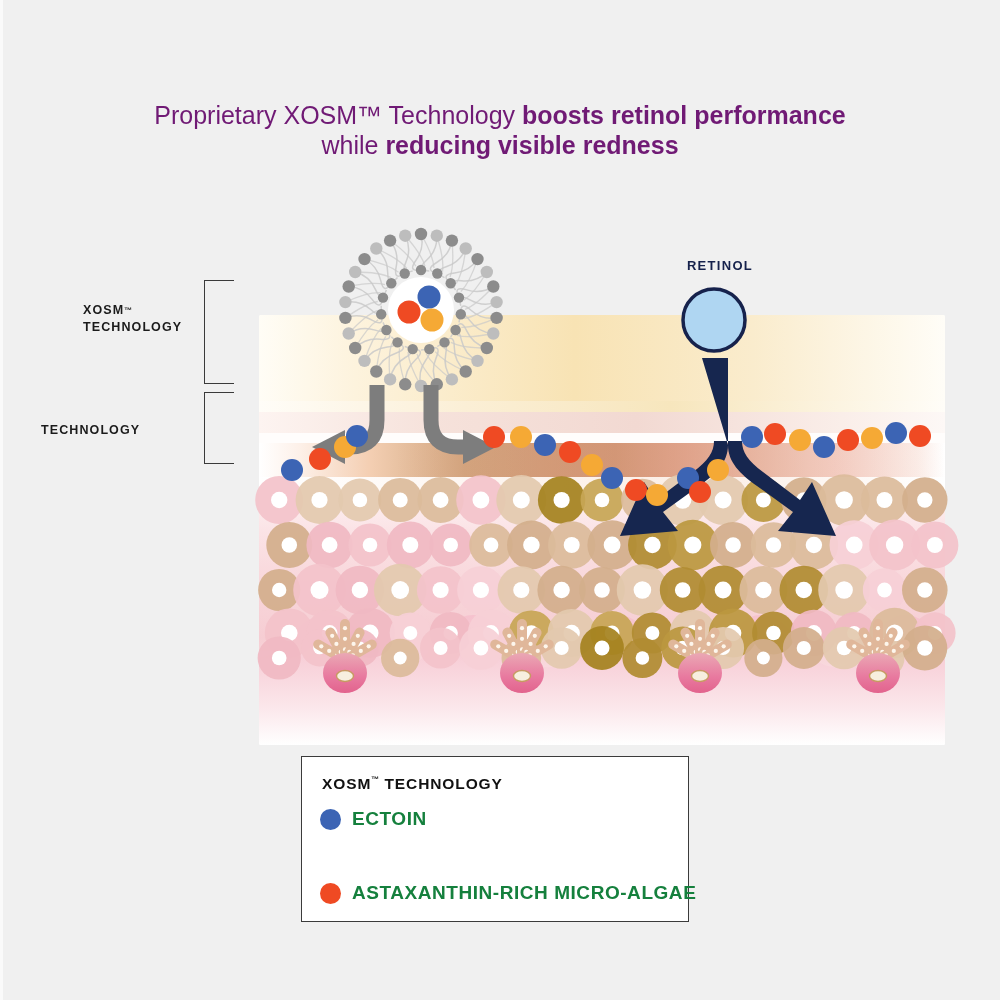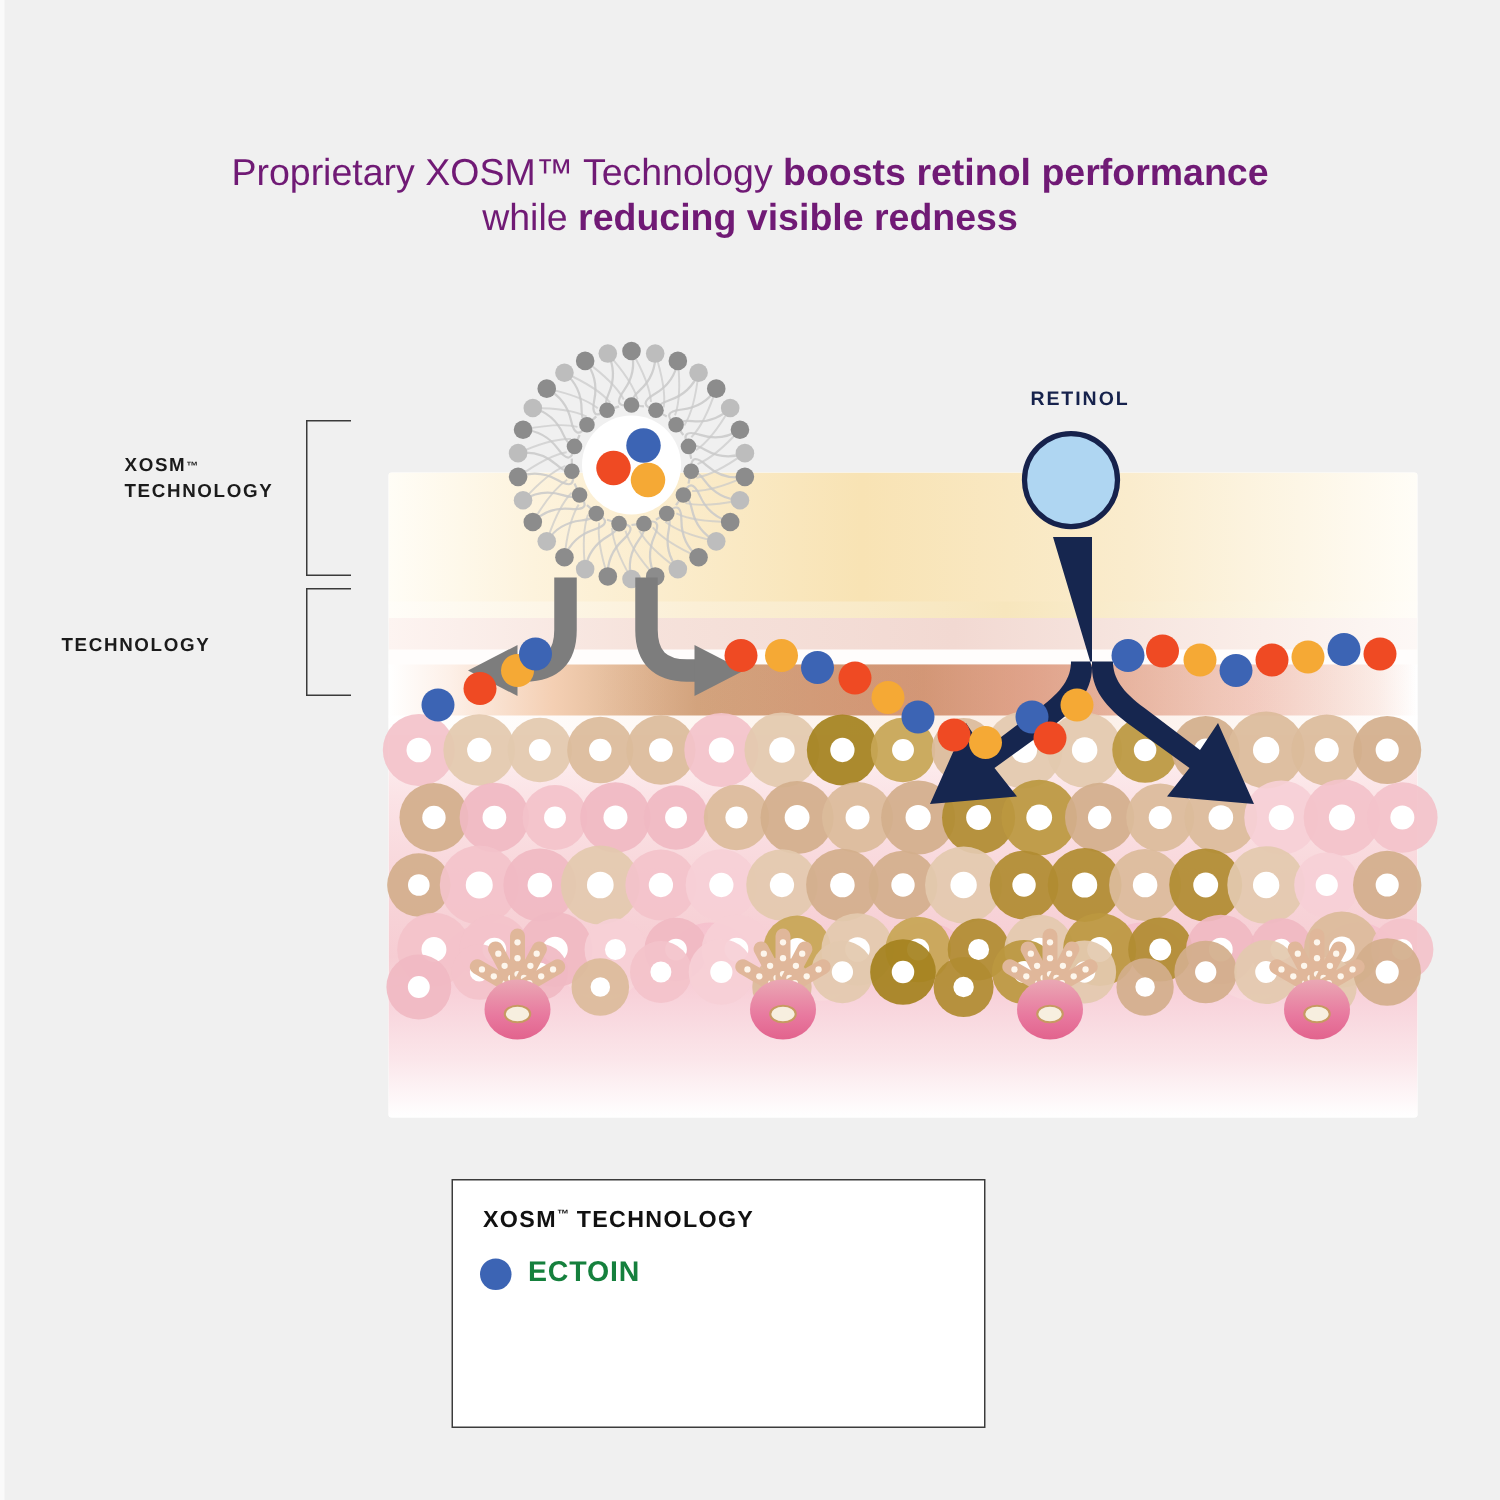--- a/index.html
+++ b/index.html
@@ -127,22 +127,22 @@
     text-align: center;
     font-size: 13px;
     font-weight: 700;
     letter-spacing: 1.3px;
     color: #16224c;
   }
 
   
   #legend {
     position: absolute;
-    left: 301px; top: 786px;
-    width: 356px; height: 166px;
+    left: 301px; top: 756px;
+    width: 388px; height: 166px;
     background: #ffffff;
     border: 1.6px solid #3b3b3b;
     box-sizing: border-box;
   }
   #legend-title {
     position: absolute;
     left: 20px; top: 18px;
     font-size: 15.5px;
     font-weight: 700;
     letter-spacing: 0.9px;
@@ -655,15 +655,19 @@
   </svg>
 
   <div id="legend">
     <div id="legend-title">
       <span>XOSM</span><span class="tm">™</span><span> TECHNOLOGY</span>
     </div>
     <div class="legend-row" style="top:51px">
       <span class="legend-dot" id="dot0" style="background: rgb(60, 100, 180);"></span>
       <span class="legend-text">ECTOIN</span>
     </div>
+    <div class="legend-row" style="top:125px">
+      <span class="legend-dot" id="dot2" style="background: rgb(239, 74, 35);"></span>
+      <span class="legend-text">ASTAXANTHIN-RICH MICRO-ALGAE</span>
+    </div>
   </div>
 
 </div>
 
 </body></html>

